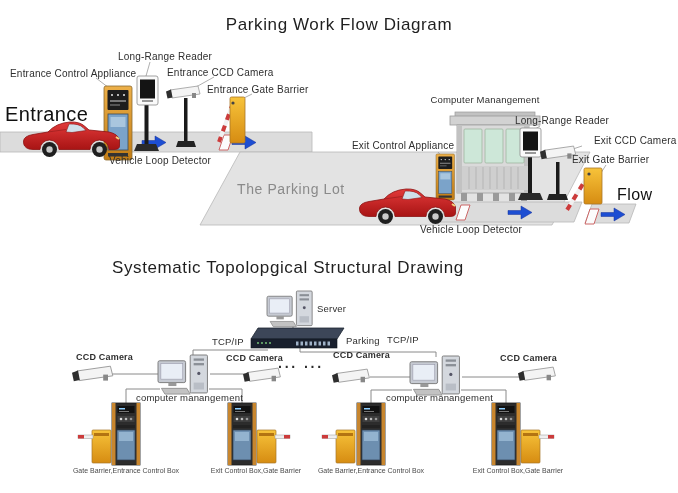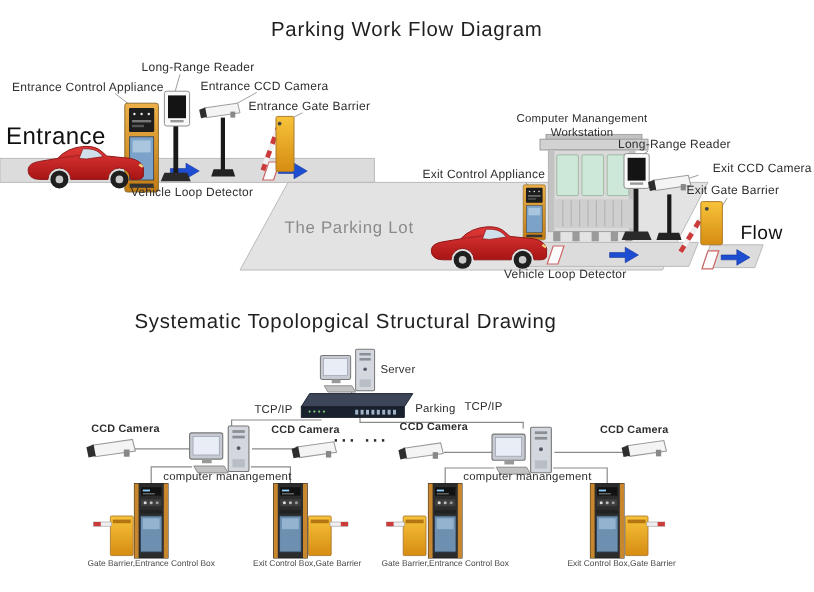--- a/index.html
+++ b/index.html
@@ -274,21 +274,20 @@
 
   <div class="lbl" style="left:118px;top:51px;">Long-Range Reader</div>
   <div class="lbl" style="left:10px;top:68px;">Entrance Control Appliance</div>
   <div class="lbl" style="left:167px;top:67px;">Entrance CCD Camera</div>
   <div class="lbl" style="left:207px;top:84px;">Entrance Gate Barrier</div>
   <div class="lbl big" style="left:5px;top:103px;">Entrance</div>
   <div class="lbl" style="left:109px;top:155px;">Vehicle Loop Detector</div>
   <div class="lbl gray" style="left:237px;top:182px;font-size:14px;letter-spacing:.6px;">The Parking Lot</div>
 
   <div class="lbl small95 center" style="left:420px;top:95px;width:130px;">Computer Manangement</div>
-  <div class="lbl small95 center" style="left:420px;top:106px;width:130px;">Workstation</div>
   <div class="lbl" style="left:515px;top:115px;">Long-Range Reader</div>
   <div class="lbl" style="left:352px;top:140px;">Exit Control  Appliance</div>
   <div class="lbl" style="left:553px;top:135px;padding-left:41px;">Exit CCD Camera</div>
   <div class="lbl" style="left:572px;top:154px;">Exit Gate Barrier</div>
   <div class="lbl big" style="left:617px;top:186px;font-size:16px;">Flow</div>
   <div class="lbl" style="left:420px;top:224px;">Vehicle Loop Detector</div>
 
   <div class="lbl title" style="left:112px;top:259px;">Systematic Topolopgical Structural Drawing</div>
   <div class="lbl small95" style="left:317px;top:304px;">Server</div>
   <div class="lbl small95" style="left:346px;top:336px;">Parking</div>

